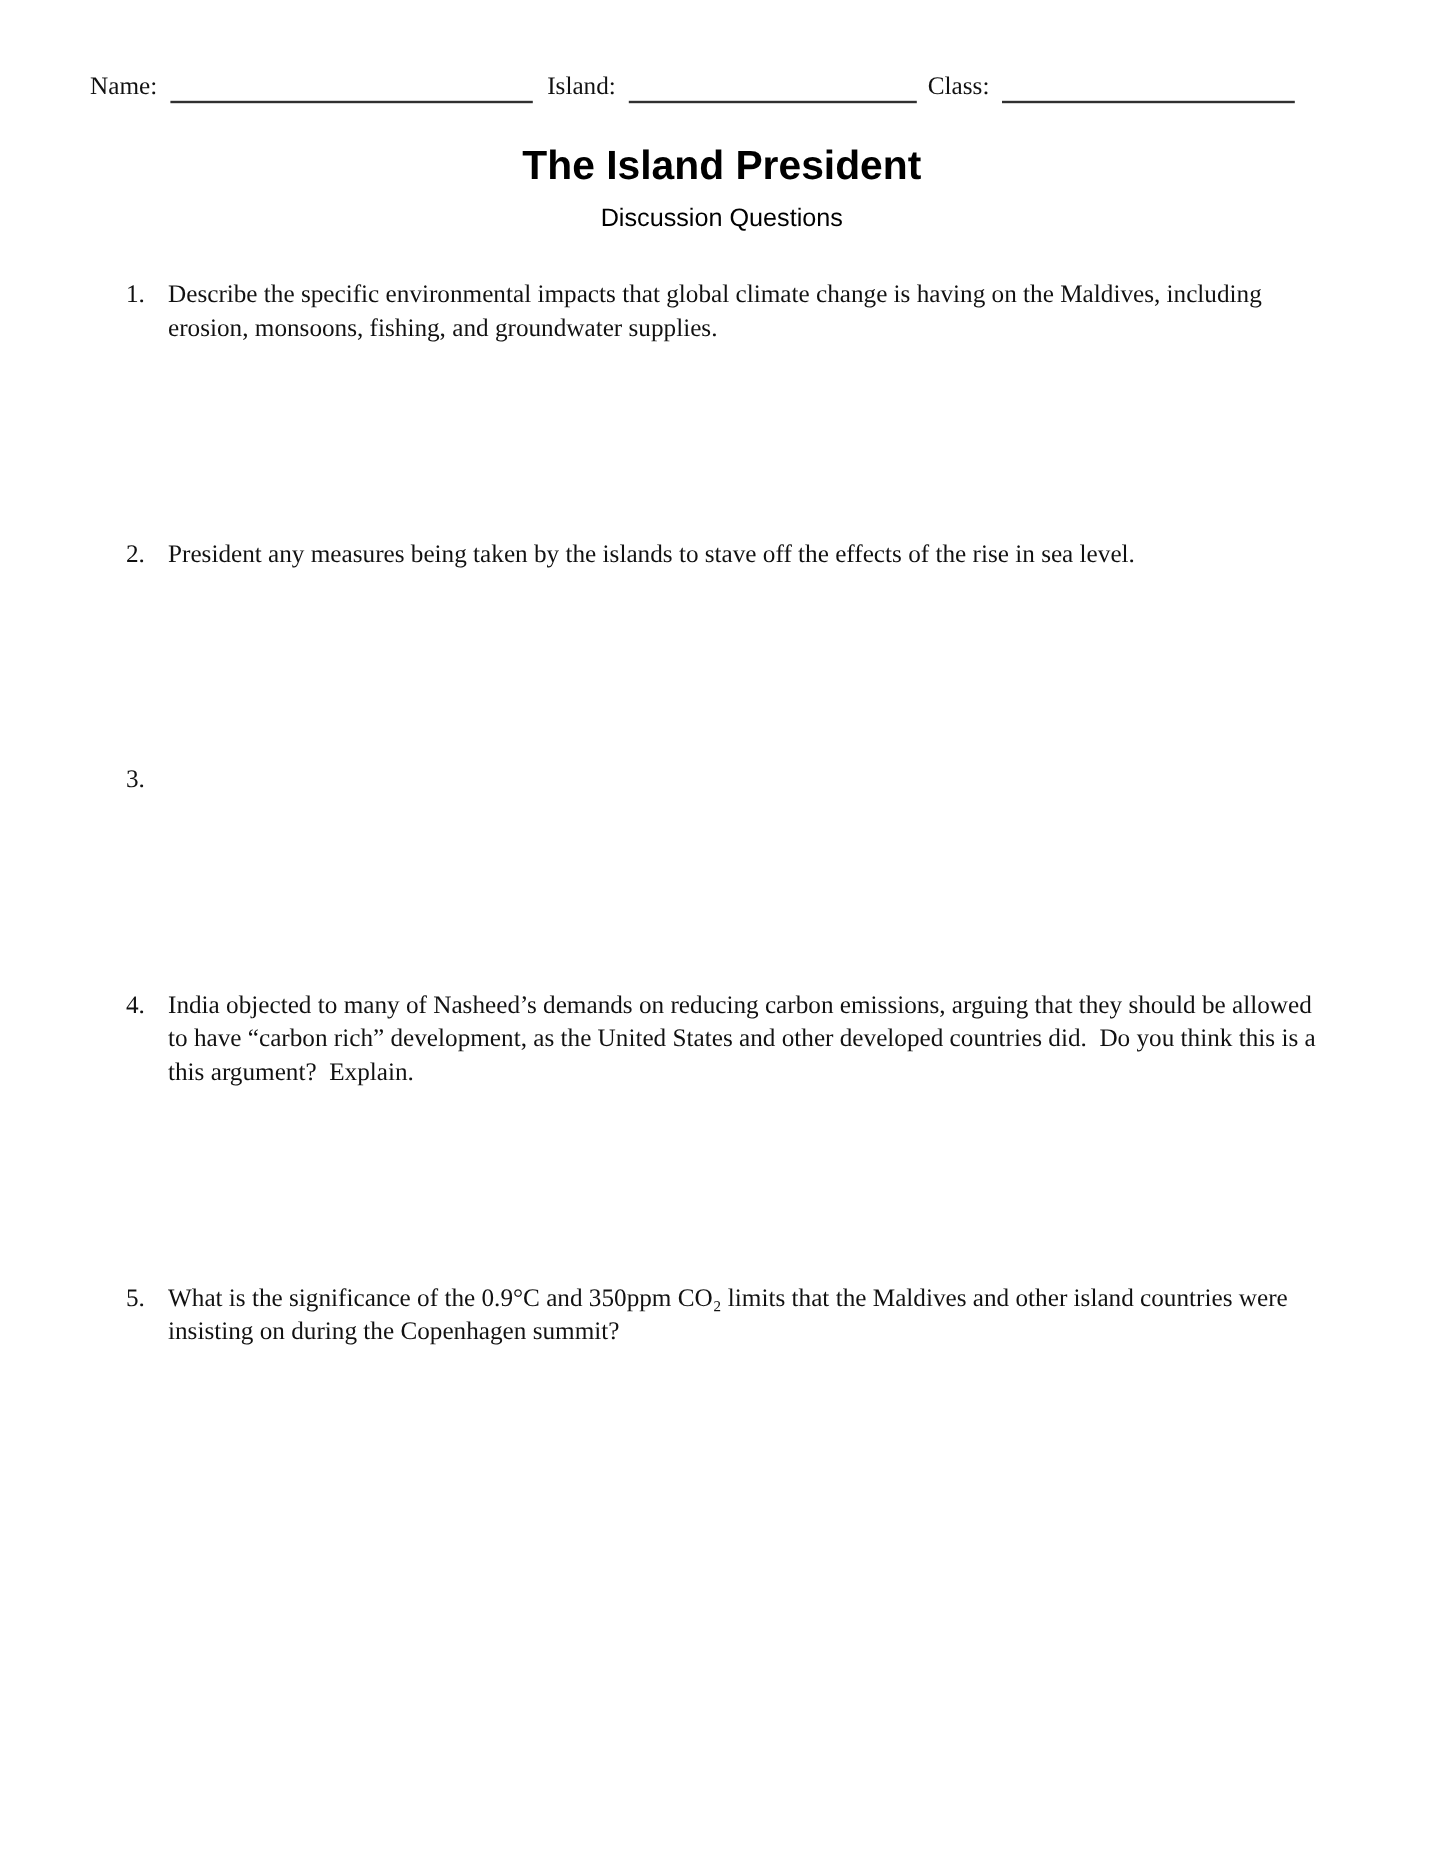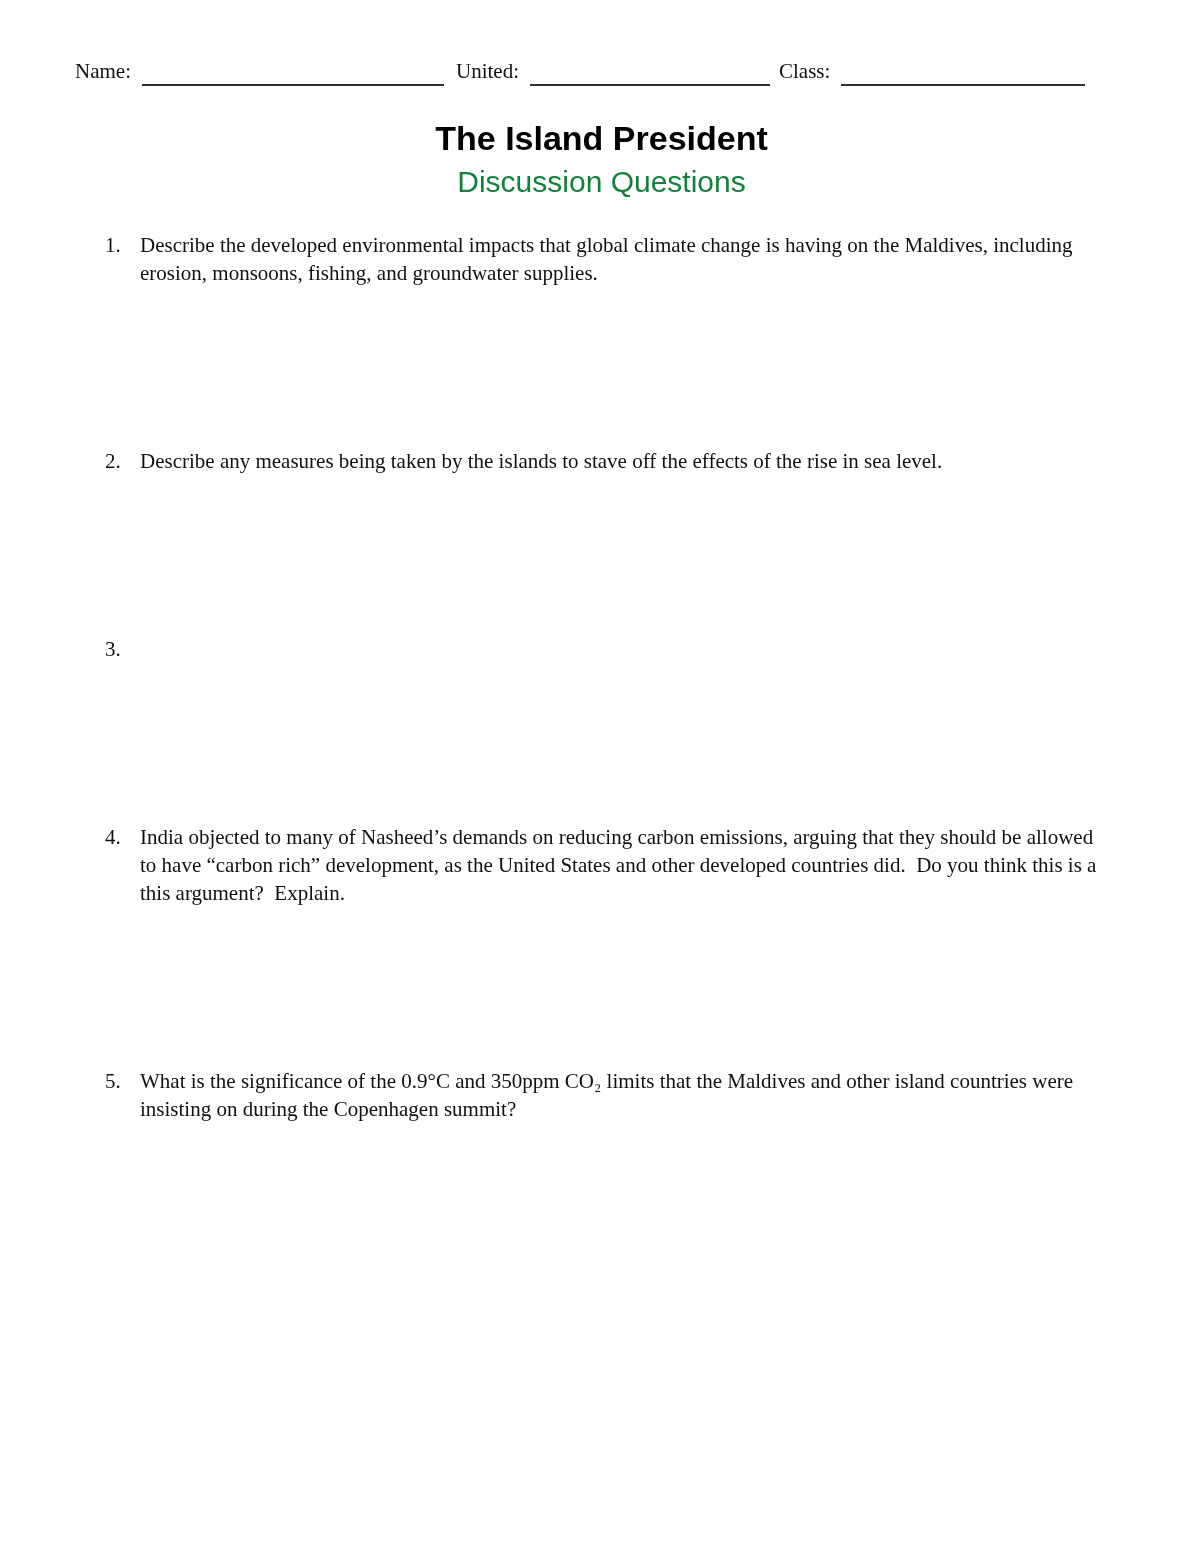--- a/index.html
+++ b/index.html
@@ -44,25 +44,25 @@
     font-weight: bold;
     font-size: 34px;
     line-height: 46px;
     text-align: center;
     margin: 29px 0 0 0;
     color: #000000;
   }
   .subtitle {
     font-family: "Liberation Sans", sans-serif;
     font-weight: normal;
-    font-size: 30px;
+    font-size: 21px;
     line-height: 34px;
     text-align: center;
     margin: 4px 0 0 0;
-    color: #15803d;
+    color: #000000;
   }
   
   .questions {
     margin-top: 32px;
     font-size: 21px;
     line-height: 28px;
   }
   .question {
     display: flex;
     align-items: flex-start;
@@ -82,39 +82,39 @@
   .q-text.w935 { max-width: 935px; }
 </style>
 </head>
 <body>
 
 <div class="page">
 
   <div class="header-row">
     <span class="label">Name:</span>
     <span class="blank blank-name"></span>
-    <span class="label">United:</span>
+    <span class="label">Island:</span>
     <span class="blank blank-class"></span>
     <span class="label">Class:</span>
     <span class="blank blank-date"></span>
   </div>
 
   <div class="title">The Island President</div>
   <div class="subtitle">Discussion Questions</div>
 
   <div class="questions">
 
     <div class="question">
       <span class="q-num">1.</span>
-      <div class="q-text">Describe the developed environmental impacts that global climate change is having on the Maldives, including erosion, monsoons, fishing, and groundwater supplies.</div>
+      <div class="q-text">Describe the specific environmental impacts that global climate change is having on the Maldives, including erosion, monsoons, fishing, and groundwater supplies.</div>
     </div>
 
     <div class="question">
       <span class="q-num">2.</span>
-      <div class="q-text">Describe any measures being taken by the islands to stave off the effects of the rise in sea level.</div>
+      <div class="q-text">President any measures being taken by the islands to stave off the effects of the rise in sea level.</div>
     </div>
 
     <div class="question">
       <span class="q-num">3.</span>
     </div>
 
     <div class="question">
       <span class="q-num">4.</span>
       <div class="q-text">India objected to many of Nasheed’s demands on reducing carbon emissions, arguing that they should be allowed to have “carbon rich” development, as the United States and other developed countries did.  Do you think this is a this argument?  Explain.</div>
     </div>

